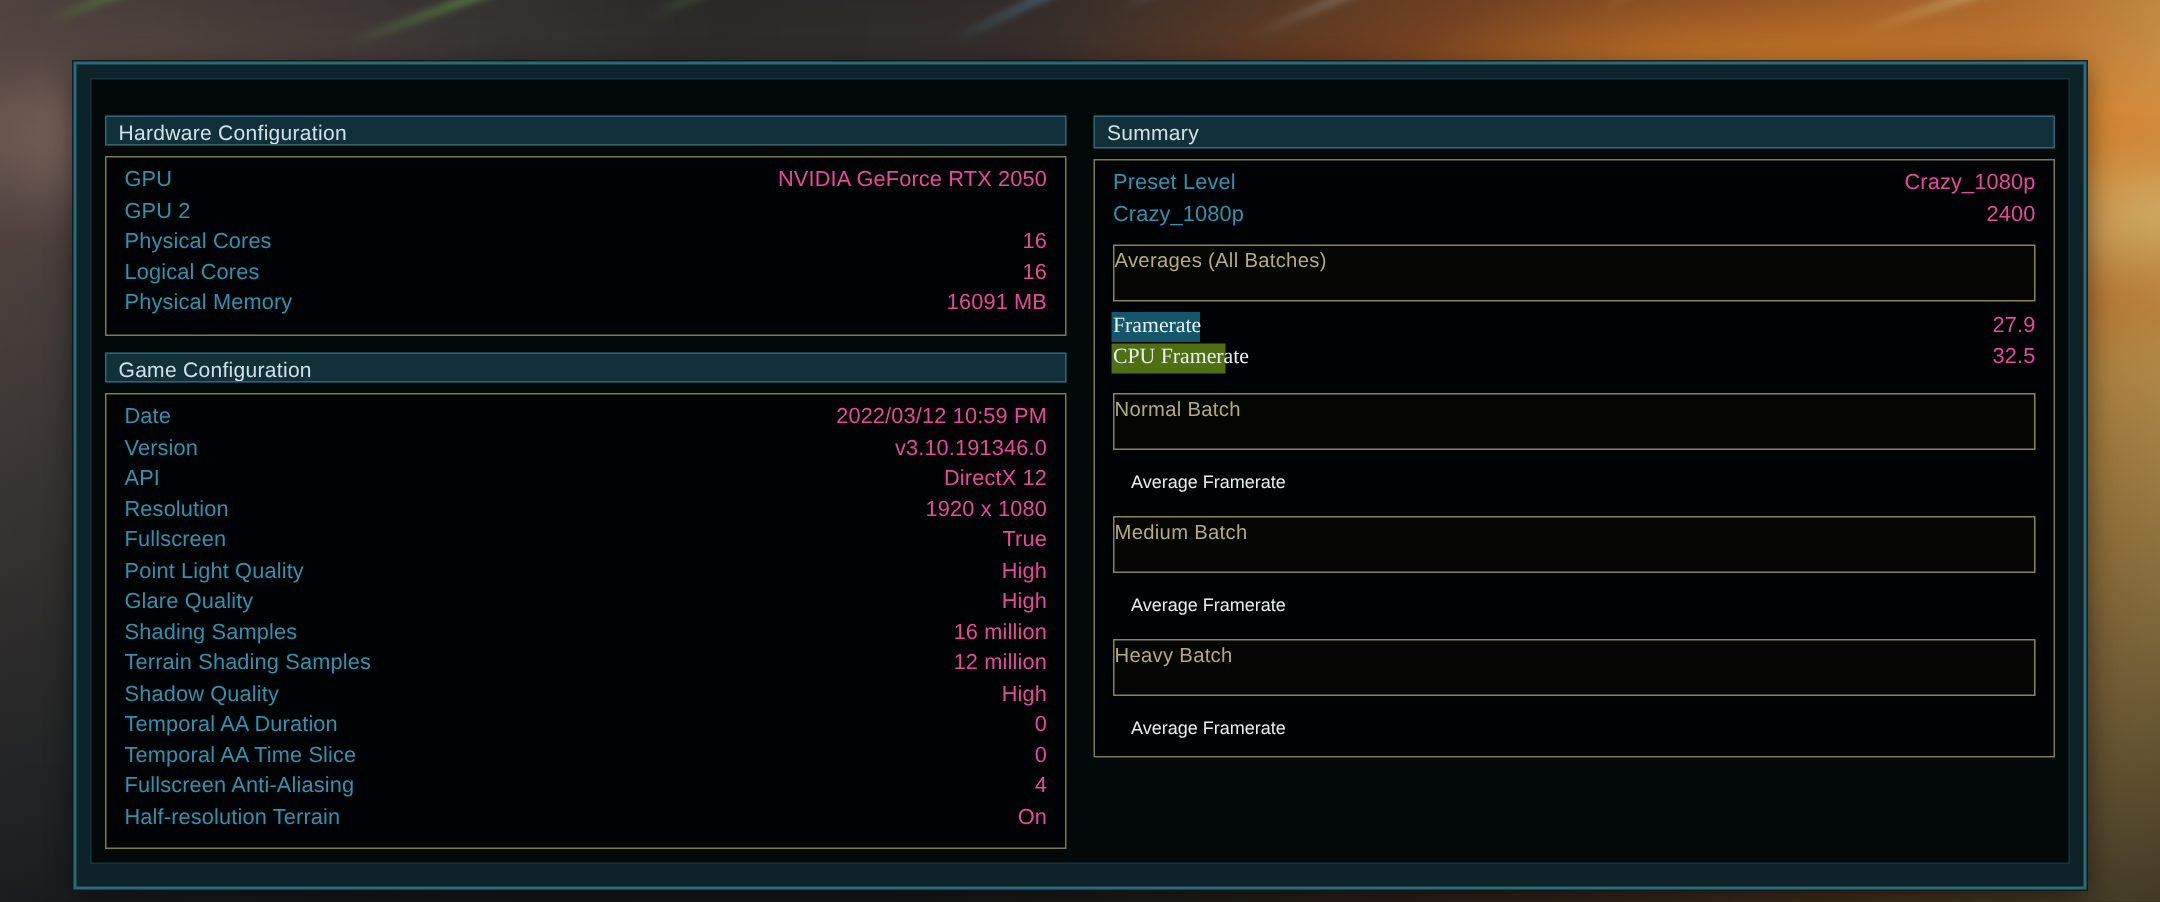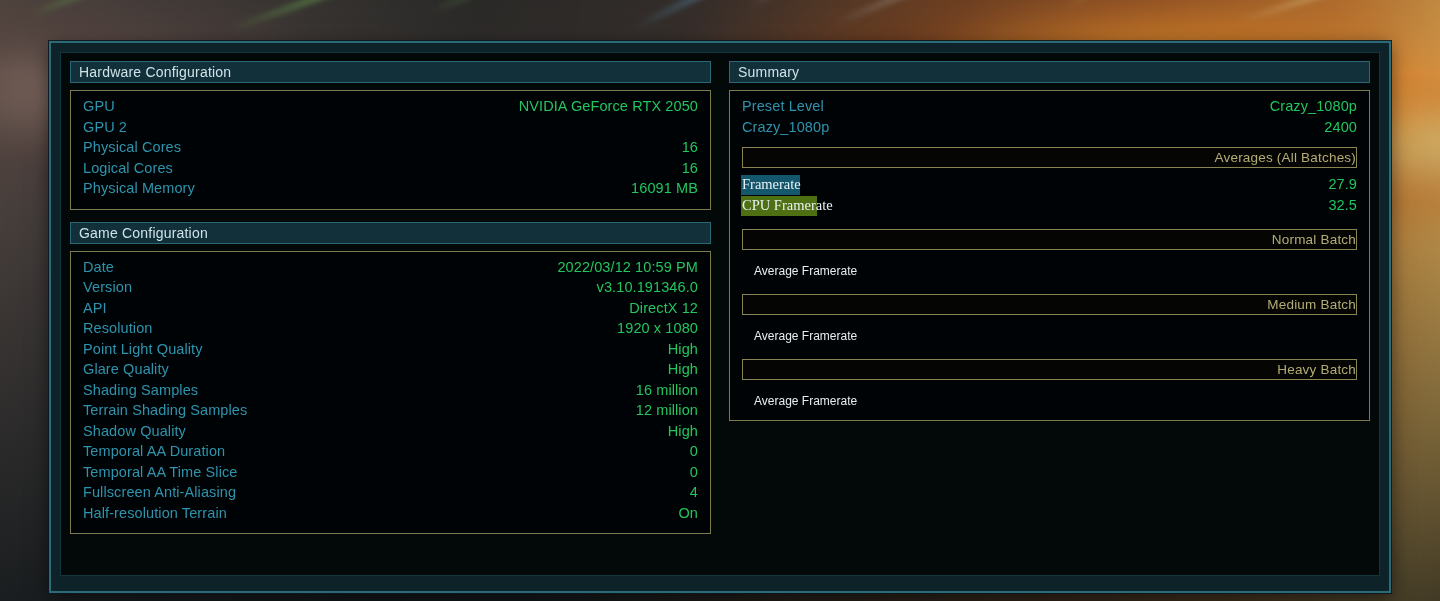--- a/index.html
+++ b/index.html
@@ -63,21 +63,21 @@
     position: absolute;
     left: 9px; top: 9px;
     width: 1320px; height: 524px;
     background: #030809;
     border: 1px solid #14353e;
     display: flex;
     gap: 18px;
     padding: 8px 9px 9px 9px;
   }
 
-  .column { display: flex; flex-direction: column; }
+  .column { display: flex; flex-direction: column; margin-top: 16px; }
   .col-left  { width: 656px; }
   .col-right { width: 656px; }
 
   
   .section-header {
     height: 22px;
     background: #11303a;
     border: 1px solid #2d6776;
     color: #cfe2e8;
     font-size: 14px;
@@ -99,45 +99,45 @@
   
   .kv-row {
     display: flex;
     justify-content: space-between;
     align-items: flex-start;
     height: 20.5px;
     font-size: 14.5px;
     white-space: nowrap;
   }
   .kv-key   { color: #2e94ad; letter-spacing: 0.1px; }
-  .kv-value { color: #22c55e; letter-spacing: 0.1px; }
+  .kv-value { color: #ec4899; letter-spacing: 0.1px; }
 
   
   .kv-key-wrap { position: relative; display: inline-block; }
   .kv-key-wrap .swatch {
     position: absolute;
     left: -1px; top: -1px; bottom: -2px;
     z-index: 0;
   }
   .kv-key-wrap .kv-key-text {
     position: relative;
     z-index: 1;
     color: #e9f1f4;
     font-family: Liberation Serif, serif;
   }
 
   
   .batch-bar {
     border: 1px solid #8a8453;
     background: #050604;
     color: #b3ac74;
-    height: 21px;
+    height: 38px;
     line-height: 19px;
     font-size: 13.5px;
-    text-align: right;
+    text-align: left;
     letter-spacing: 0.2px;
   }
   .batch-label {
     color: #e6eef1;
     font-size: 12px;
     height: 22px;
     line-height: 22px;
     padding-left: 12px;
     margin-top: 10px;
     white-space: nowrap;
@@ -209,20 +209,24 @@
             </div>
             <div class="kv-row">
               <span class="kv-key">API</span>
               <span class="kv-value">DirectX 12</span>
             </div>
             <div class="kv-row">
               <span class="kv-key">Resolution</span>
               <span class="kv-value">1920 x 1080</span>
             </div>
             <div class="kv-row">
+              <span class="kv-key">Fullscreen</span>
+              <span class="kv-value">True</span>
+            </div>
+            <div class="kv-row">
               <span class="kv-key">Point Light Quality</span>
               <span class="kv-value">High</span>
             </div>
             <div class="kv-row">
               <span class="kv-key">Glare Quality</span>
               <span class="kv-value">High</span>
             </div>
             <div class="kv-row">
               <span class="kv-key">Shading Samples</span>
               <span class="kv-value">16 million</span>

